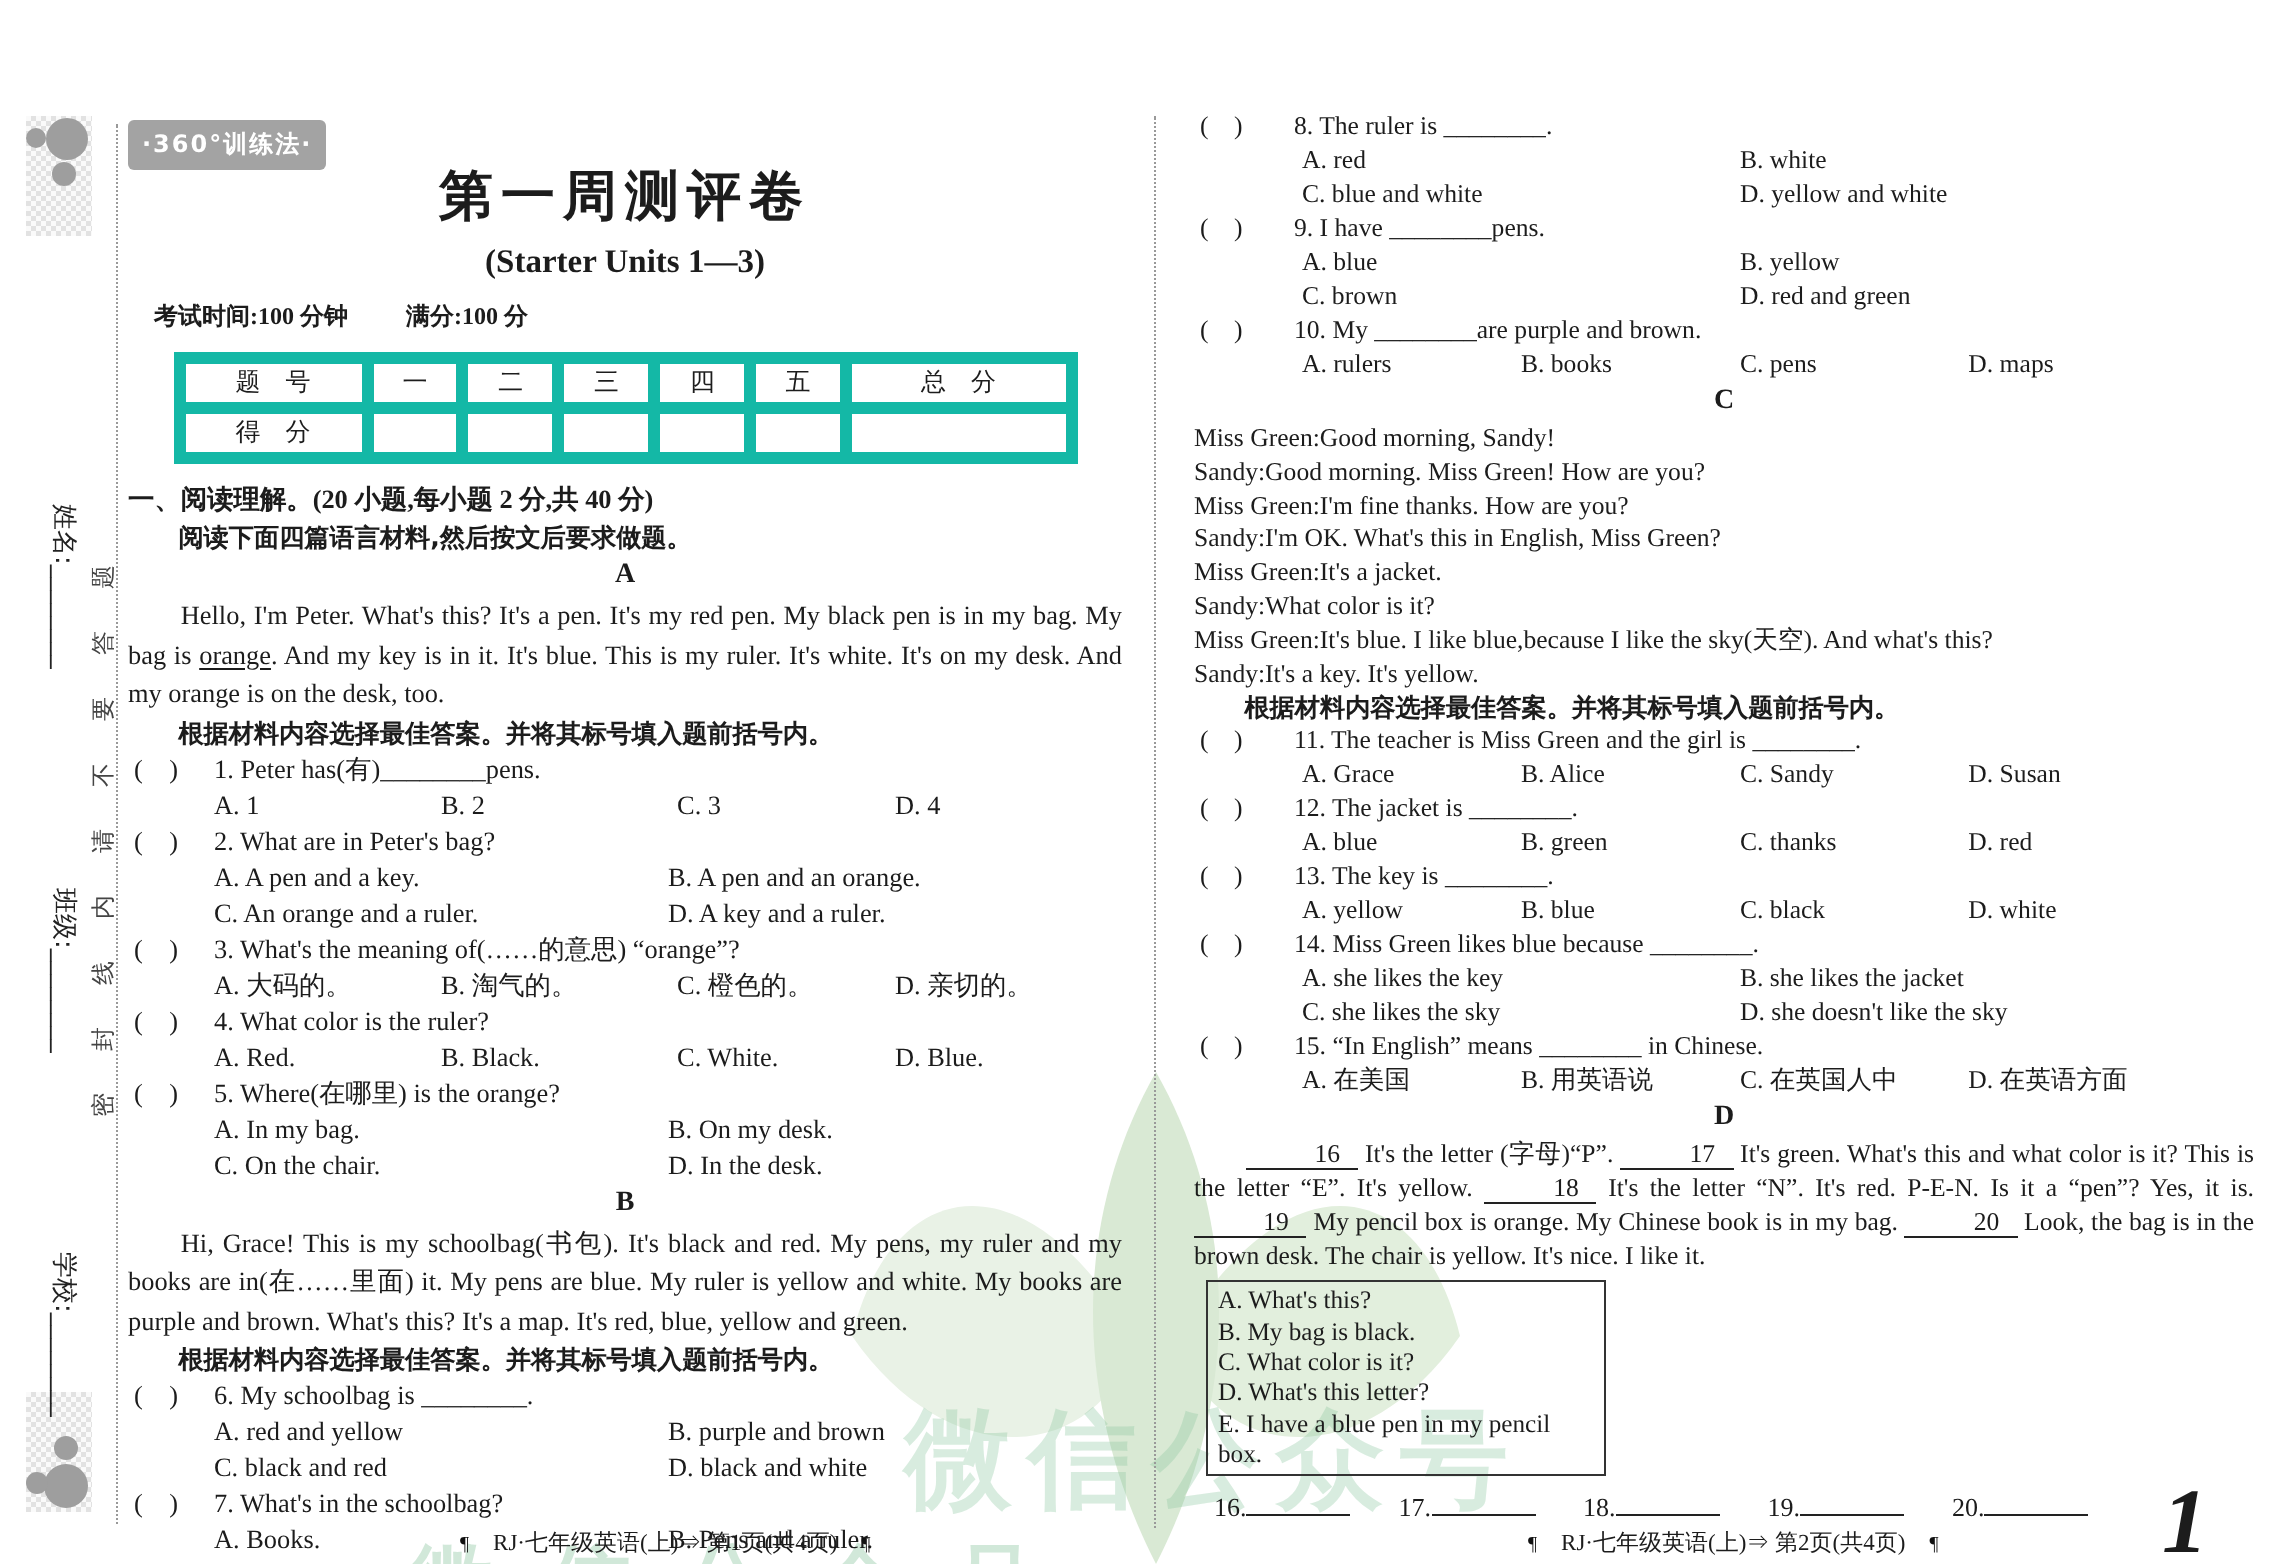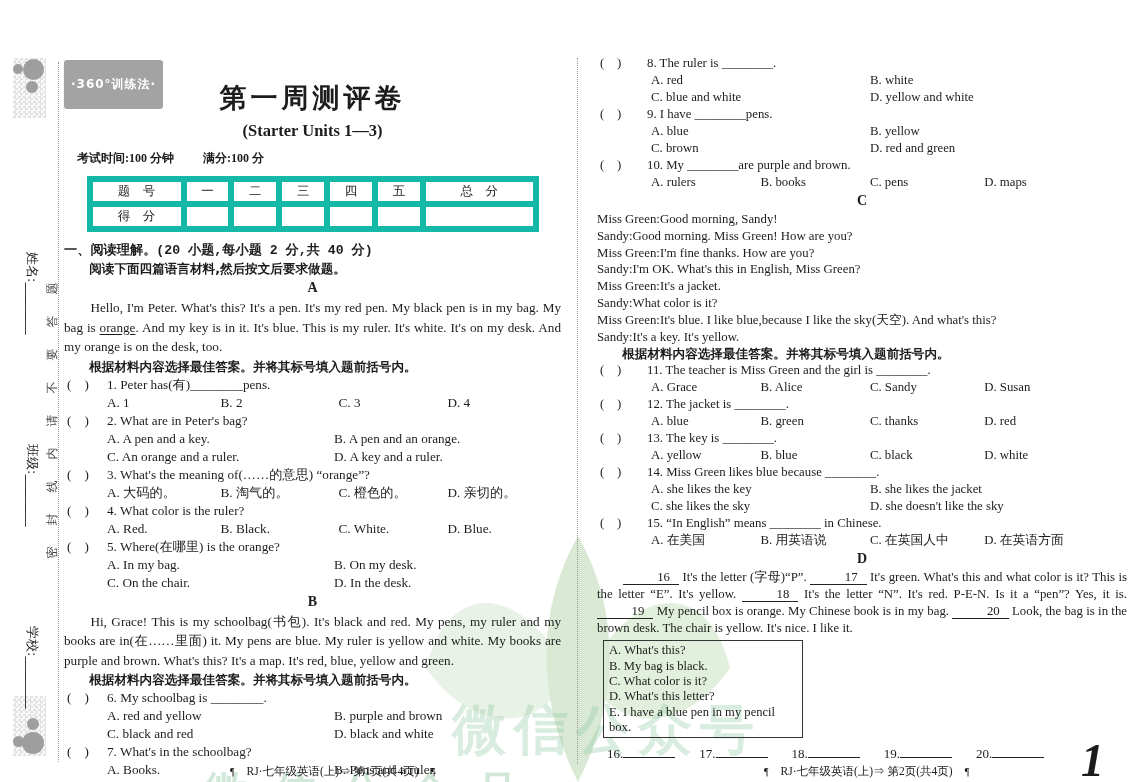--- a/index.html
+++ b/index.html
@@ -28,32 +28,32 @@
               transform:rotate(90deg);transform-origin:0 0;font-family:"DejaVu Sans",sans-serif;}
   .side-label.name{top:252px;} .side-label.clazz{top:444px;} .side-label.school{top:626px;}
   .seal-text{position:absolute;left:52px;top:410px;z-index:2;white-space:nowrap;font-size:12px;
              letter-spacing:21px;color:#444;font-family:"DejaVu Sans",sans-serif;
              transform:translate(-50%,-50%) rotate(-90deg);}
   
   .col{position:absolute;z-index:2;}
   .col-left{left:64px;top:58px;width:497px;}
   .col-right{left:597px;top:55px;width:530px;}
   .badge{position:absolute;left:0;top:2px;background:#a3a3a3;color:#fff;font-weight:bold;
-         font-size:12px;padding:16px 7px;border-radius:3px;letter-spacing:1px;
+         font-size:12px;padding:4px 7px;border-radius:3px;letter-spacing:1px;
          font-family:"DejaVu Sans",sans-serif;}
   .title{text-align:center;font-size:27px;font-weight:bold;letter-spacing:4px;margin-top:22px;
          font-family:"DejaVu Sans",sans-serif;}
   .subtitle{text-align:center;font-size:16.5px;font-weight:bold;margin-top:5px;}
   .meta{font-size:12px;font-weight:600;margin-top:9px;}
   .meta span{margin:0 13px;}
   table.score{width:452px;margin:9px auto 0;border-collapse:collapse;font-size:12.5px;}
   table.score td{border:6px solid #14b8a6;height:19px;text-align:center;padding:0;}
   table.score td.corner{width:88px;}
   
-  .sec-title{font-size:13.2px;font-weight:bold;margin-top:9px;font-family:Liberation Mono, monospace;}
+  .sec-title{font-size:13.2px;font-weight:bold;margin-top:9px;font-family:Liberation Serif, serif;}
   .intro,.instr{text-indent:2em;font-weight:600;font-size:12.6px;line-height:19px;
                 font-family:"DejaVu Sans",sans-serif;}
   .col-right .instr{line-height:17px;}
   .pl{text-align:center;font-weight:bold;font-size:14px;line-height:18px;margin:1px 0;}
   .passage{font-size:13.2px;line-height:19.5px;text-align:justify;text-indent:2em;}
   .passage u{text-underline-offset:2px;}
   .q{display:flex;font-size:13.2px;line-height:18px;}
   .paren{white-space:pre;flex:none;width:40px;padding-left:3px;}
   .opts{display:grid;padding-left:43px;font-size:13.2px;line-height:18px;}
   .opts.two{grid-template-columns:50% 50%;}

